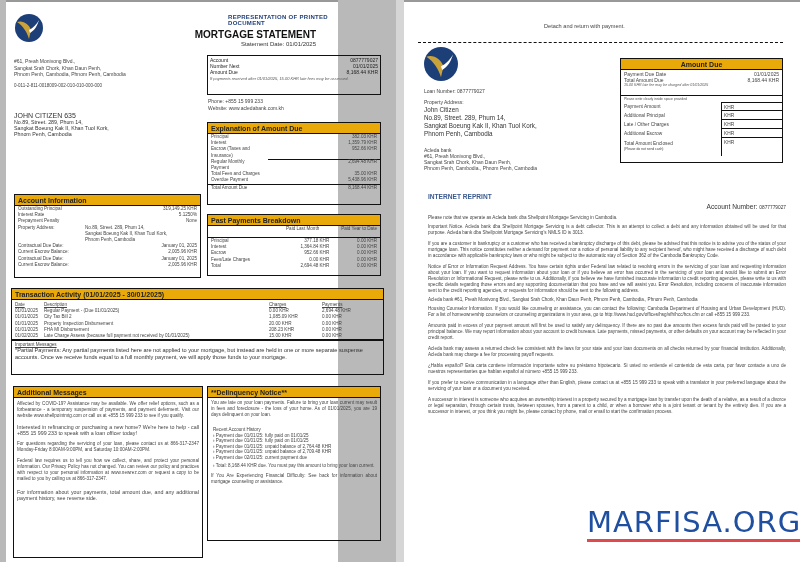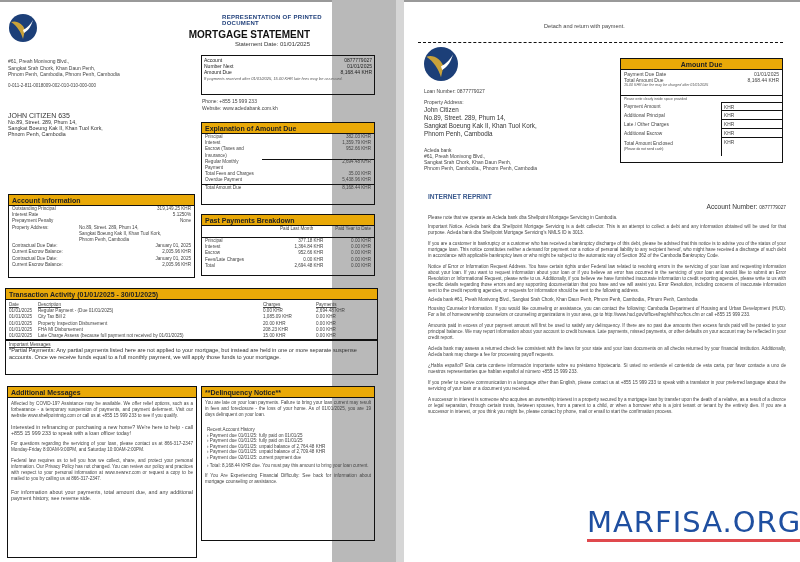--- a/index.html
+++ b/index.html
@@ -1,18 +1,18 @@
 <!DOCTYPE html>
 <html><head>
 <meta charset="utf-8">
 <style>
 *{box-sizing:border-box;margin:0;padding:0}
 body{width:800px;height:562px;background:#b9b9b9;font-family:"Liberation Sans",sans-serif;color:#222;position:relative;overflow:hidden}
 .page{position:absolute;background:#fff;top:0;height:562px}
-#p1{left:0;width:332px;border-top:2px solid #999}
+#p1{left:6px;width:332px;border-top:2px solid #999}
 #p2{left:404px;width:396px;border-top:2px solid #999}
 .sep{position:absolute;left:396px;width:8px;top:0;height:562px;background:#d6d6d6}
 .logo{position:absolute;width:28px;height:28px;border-radius:50%;background:#1c3f78;overflow:hidden}
 .logo svg{width:28px;height:28px}
 .t{position:absolute;font-size:5px;line-height:6.5px;color:#444}
 .box{position:absolute;border:1.5px solid #111}
 .hdr{background:#e9a908;color:#222;font-weight:bold;font-size:7px;padding:1px 3px;border-bottom:1px solid #111;height:11px;line-height:9px}
 .row{display:flex;justify-content:space-between;font-size:4.6px;line-height:6.2px;padding:0 3px;color:#444}
 .tbl{width:100%;border-collapse:collapse;font-size:4.6px;color:#444}
 .tbl td{padding:0 3px;line-height:6.2px;vertical-align:top}

